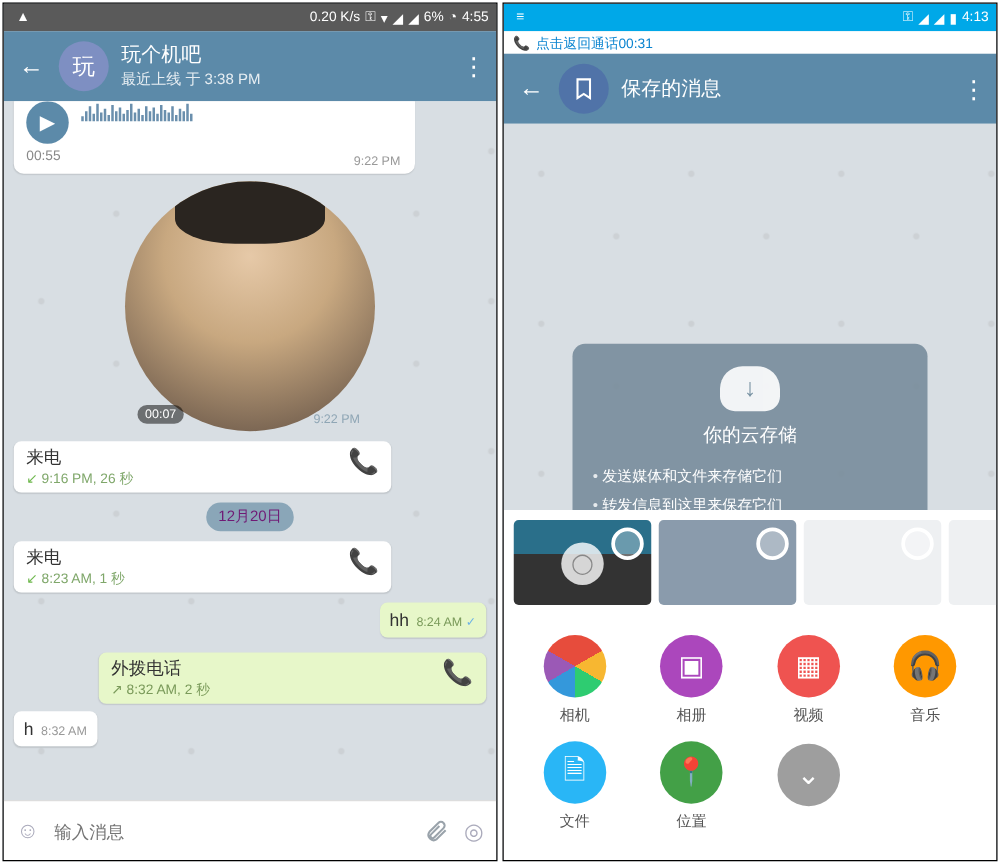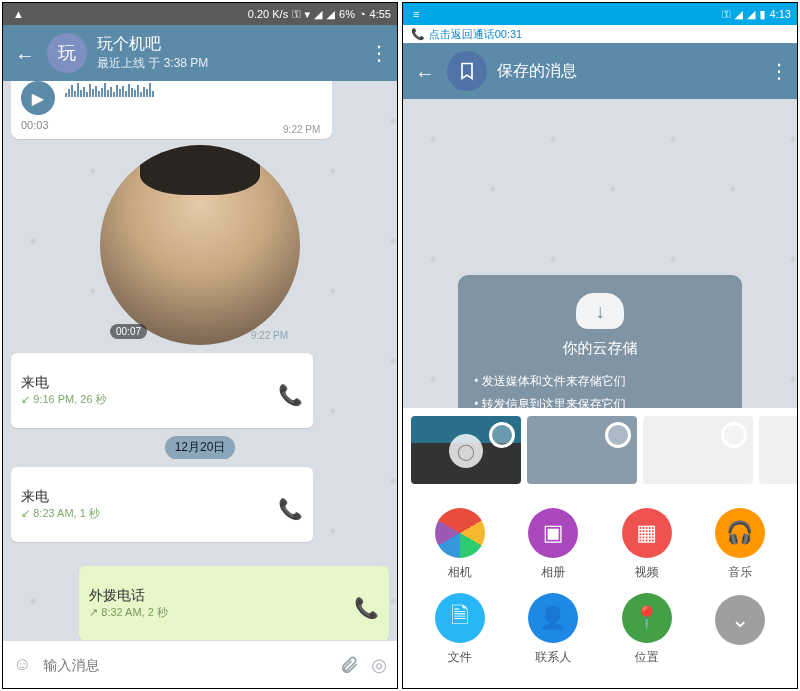--- a/index.html
+++ b/index.html
@@ -42,28 +42,28 @@
   .round-wrap { width: 220px; margin: 6px auto 0; position: relative; }
   .round-img { width: 200px; height: 200px; border-radius: 50%; background: radial-gradient(circle at 50% 30%, #e6c9a8 0%, #c8a880 40%, #5a4a40 100%); margin: 0 auto; overflow: hidden; position: relative; }
   .round-img::before { content:""; position:absolute; top:0; left:20%; width:60%; height:25%; background:#2a2520; border-radius: 0 0 40% 40%;} 
   .round-badge { position: absolute; bottom: 6px; left: 20px; background: rgba(0,0,0,.5); color: #fff; font-size: 10px; padding: 2px 6px; border-radius: 10px; }
   .round-t { position: absolute; bottom: 4px; right: 22px; font-size: 10px; color: #8fa6b5; }
 
   
   .censor { position: absolute; border: 2px solid #d43a2a; background: #fff; display: flex; align-items: center; justify-content: center; font-size: 30px; font-weight: 900; z-index: 5; }
 
   
-  .call { background: #fff; border-radius: 6px; margin-top: 8px; padding: 21px 10px; display: flex; align-items: flex-end; max-width: 80%; box-shadow: 0 1px 1px rgba(0,0,0,.1); }
+  .call { background: #fff; border-radius: 6px; margin-top: 8px; padding: 4px 10px; display: flex; align-items: flex-start; max-width: 80%; box-shadow: 0 1px 1px rgba(0,0,0,.1); }
   .call .info { flex: 1; }
   .call .ttl { font-size: 14px; color: #333; }
   .call .sub { font-size: 11px; color: #7fa76a; display: flex; align-items: center; gap: 3px; }
   .call .sub .arr-in { color: #6fb84e; }
   .call .phone-ic { color: #4f9de0; font-size: 20px; }
 
-  .date-chip { background: #8aa6b8; color: #0f172a; font-size: 12px; padding: 3px 10px; border-radius: 12px; display: block; width: fit-content; margin: 8px auto; }
+  .date-chip { background: #8aa6b8; color: #701a75; font-size: 12px; padding: 3px 10px; border-radius: 12px; display: block; width: fit-content; margin: 8px auto; }
 
   .out-hh { background: #e7f7c9; border-radius: 6px; padding: 6px 8px; font-size: 14px; color: #333; margin-left: auto; width: fit-content; box-shadow: 0 1px 1px rgba(0,0,0,.1); display: flex; align-items: baseline; gap: 6px; }
   .out-hh .t { font-size: 10px; color: #7a9a5a; }
   .out-hh .t::after { content: " ✓"; color:#6cb2e6; }
 
   .call.out { background: #e7f7c9; margin-left: auto; max-width: 82%; }
   .call.out .phone-ic { color: #60b05a; }
   .call.out .sub { color: #7a9a5a; }
 
   .in-h { background: #fff; border-radius: 6px; padding: 6px 8px; font-size: 14px; color: #333; width: fit-content; box-shadow: 0 1px 1px rgba(0,0,0,.1); display: flex; align-items: baseline; gap: 6px; margin-top:6px; }
@@ -168,21 +168,21 @@
             <i style="height:13px"></i>
             <i style="height:9px"></i>
             <i style="height:7px"></i>
             <i style="height:12px"></i>
             <i style="height:5px"></i>
             <i style="height:10px"></i>
             <i style="height:8px"></i>
             <i style="height:14px"></i>
             <i style="height:6px"></i>
         </div>
-        <span class="dur">00:03</span>
+        <span class="dur">00:55</span>
         <span class="tstamp" style="position:absolute;right:8px;bottom:4px">9:22 PM</span>
       </div>
 
       <div class="round-wrap">
         <div class="round-img"></div>
         <div class="round-badge">00:07</div>
         <div class="round-t">9:22 PM</div>
       </div>
 
       <div class="call">
@@ -202,22 +202,26 @@
         <div class="info">
           <div class="ttl">来电</div>
           <div class="sub">
               <span class="arr-in">↙</span>
               <span>8:23 AM, 1 秒</span>
             </div>
         </div>
         <div class="phone-ic">📞</div>
       </div>
 
-
-      <div class="call out" style="margin-top:24px">
+      <div class="out-hh" style="margin-top:8px">
+        <span>hh</span>
+        <span class="t">8:24 AM</span>
+      </div>
+
+      <div class="call out" style="margin-top:12px">
         <div class="info">
           <div class="ttl">外拨电话</div>
           <div class="sub">
               <span>↗</span>
               <span>8:32 AM, 2 秒</span>
             </div>
         </div>
         <div class="phone-ic">📞</div>
       </div>
 
@@ -316,24 +320,20 @@
         </div>
       <div class="gcell">
           <div class="gic c-mus">🎧</div>
           <span>音乐</span>
         </div>
       <div class="gcell">
           <div class="gic c-fil">🗎</div>
           <span>文件</span>
         </div>
       <div class="gcell">
-          <div class="gic c-con">👤</div>
-          <span>联系人</span>
-        </div>
-      <div class="gcell">
           <div class="gic c-loc">📍</div>
           <span>位置</span>
         </div>
       <div class="gcell">
           <div class="gic c-cls">⌄</div>
           <span>&nbsp;</span>
         </div>
     </div>
   </div>
 </div>

